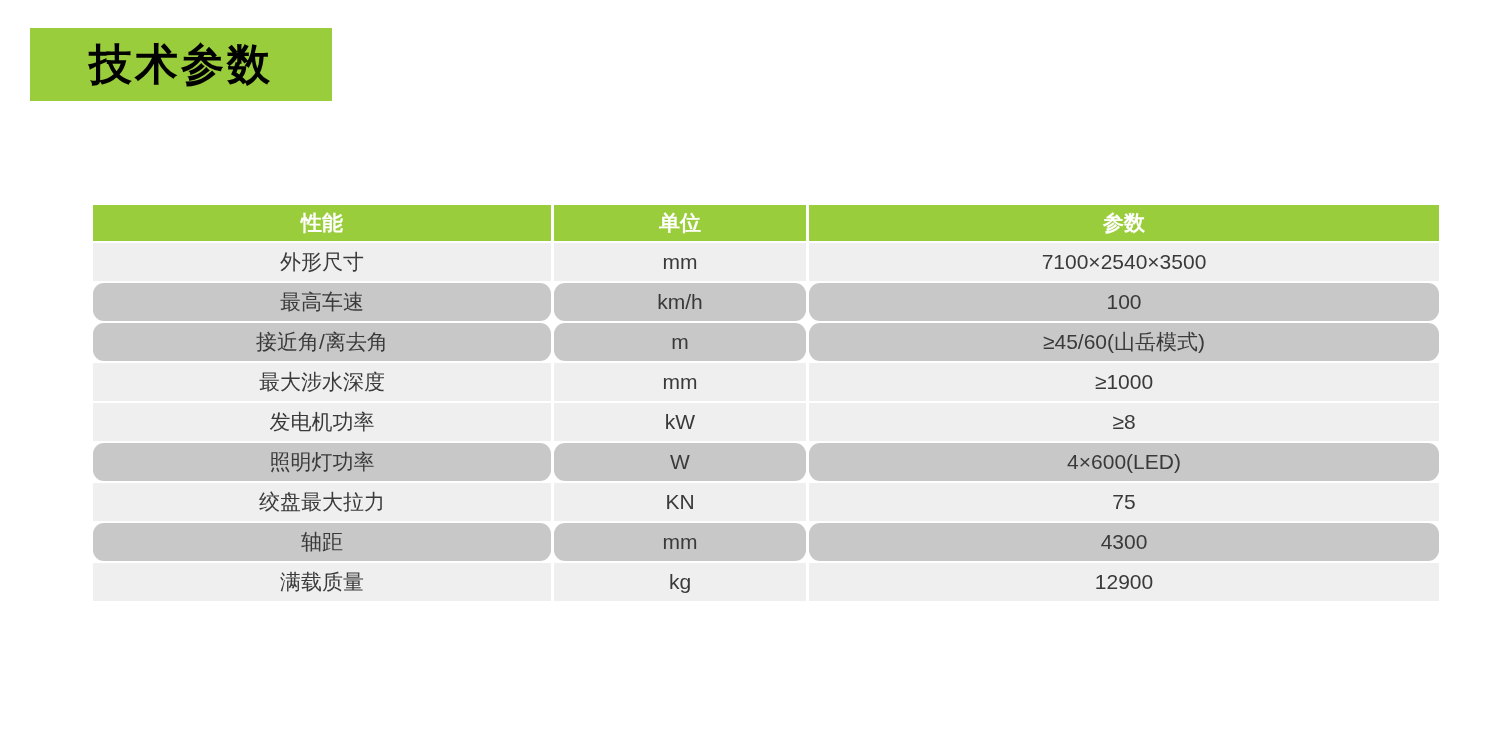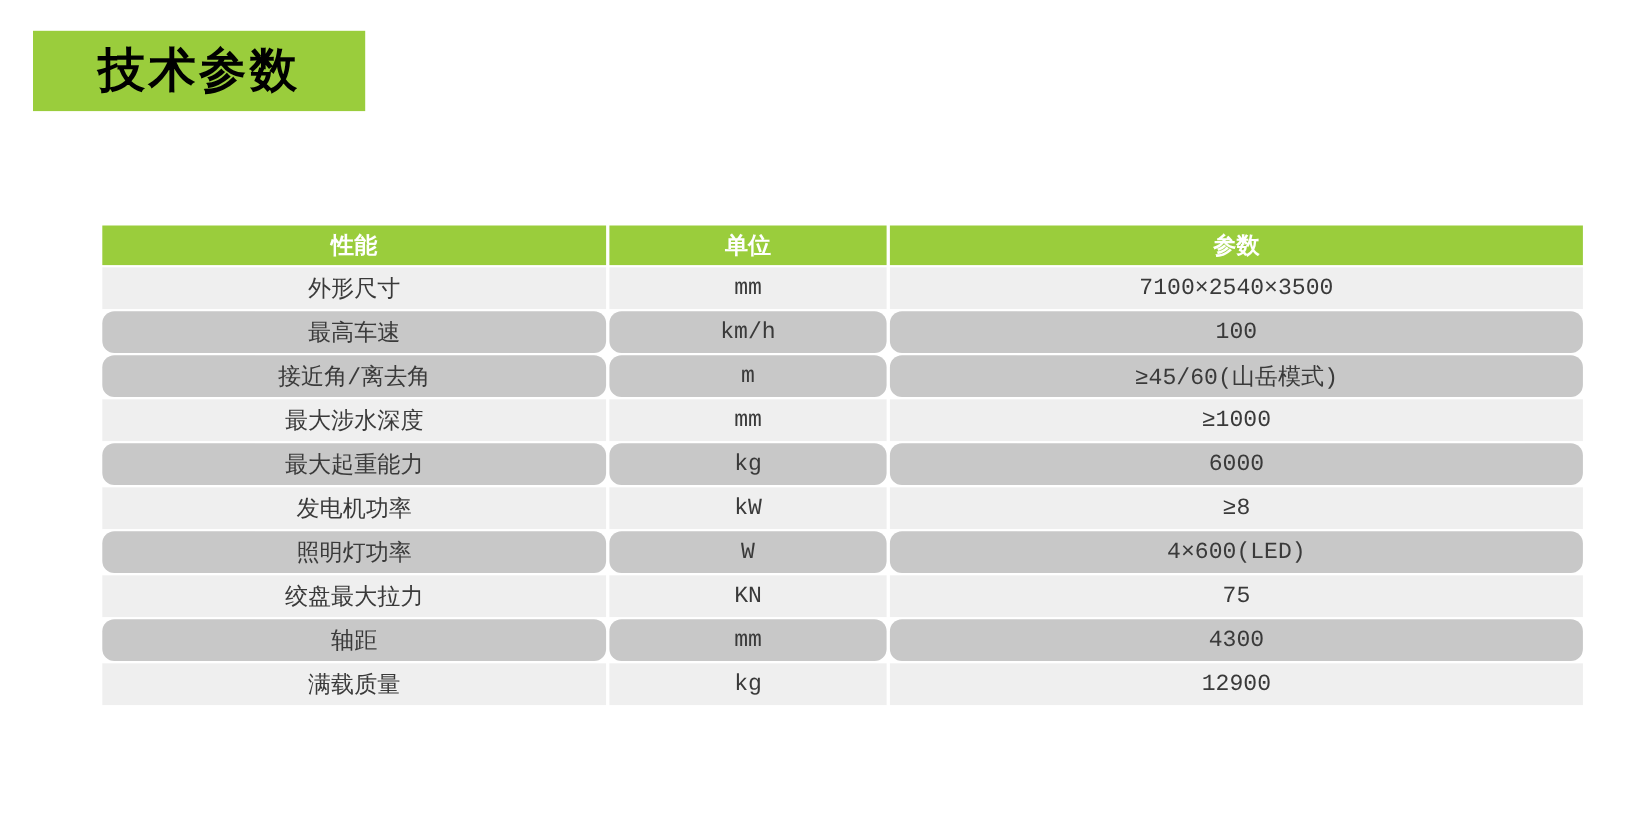--- a/index.html
+++ b/index.html
@@ -47,21 +47,20 @@
     table-layout: fixed;
   }
   .spec-table th, .spec-table td {
     text-align: center;
     font-size: 21px;
     color: #3a3a3a;
     height: 38px;
     padding: 0;
     font-weight: normal;
     vertical-align: middle;
-    font-family: Liberation Mono, monospace;
   }
   .spec-table thead th {
     background: #9ACD3C;
     color: #ffffff;
     font-weight: bold;
     height: 36px;
     font-size: 21px;
   }
   .col-perf { width: 458px; }
   .col-unit { width: 252px; }
@@ -105,25 +104,20 @@
       <tr class="row-dark">
         <td>接近角/离去角</td>
         <td>m</td>
         <td>≥45/60(山岳模式)</td>
       </tr>
       <tr class="row-light">
         <td>最大涉水深度</td>
         <td>mm</td>
         <td>≥1000</td>
       </tr>
-      <tr class="row-dark">
-        <td>最大起重能力</td>
-        <td>kg</td>
-        <td>6000</td>
-      </tr>
       <tr class="row-light">
         <td>发电机功率</td>
         <td>kW</td>
         <td>≥8</td>
       </tr>
       <tr class="row-dark">
         <td>照明灯功率</td>
         <td>W</td>
         <td>4×600(LED)</td>
       </tr>

